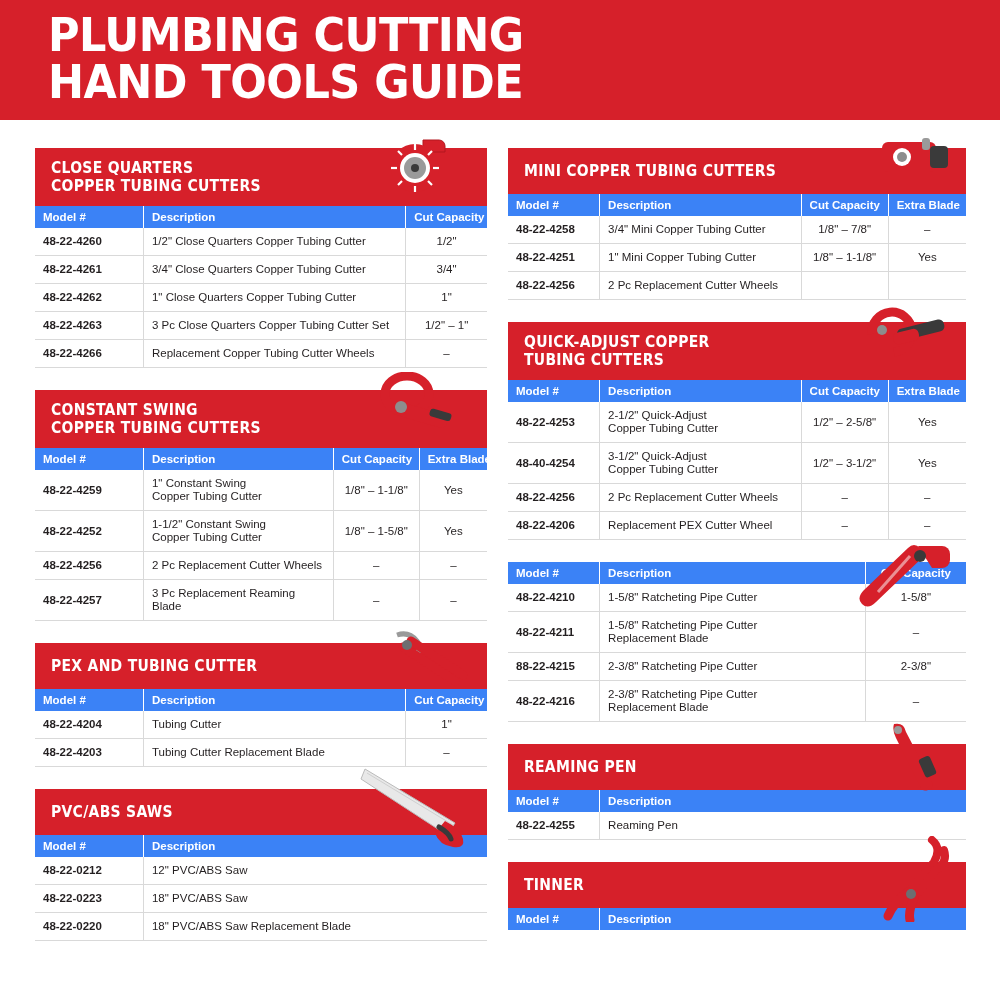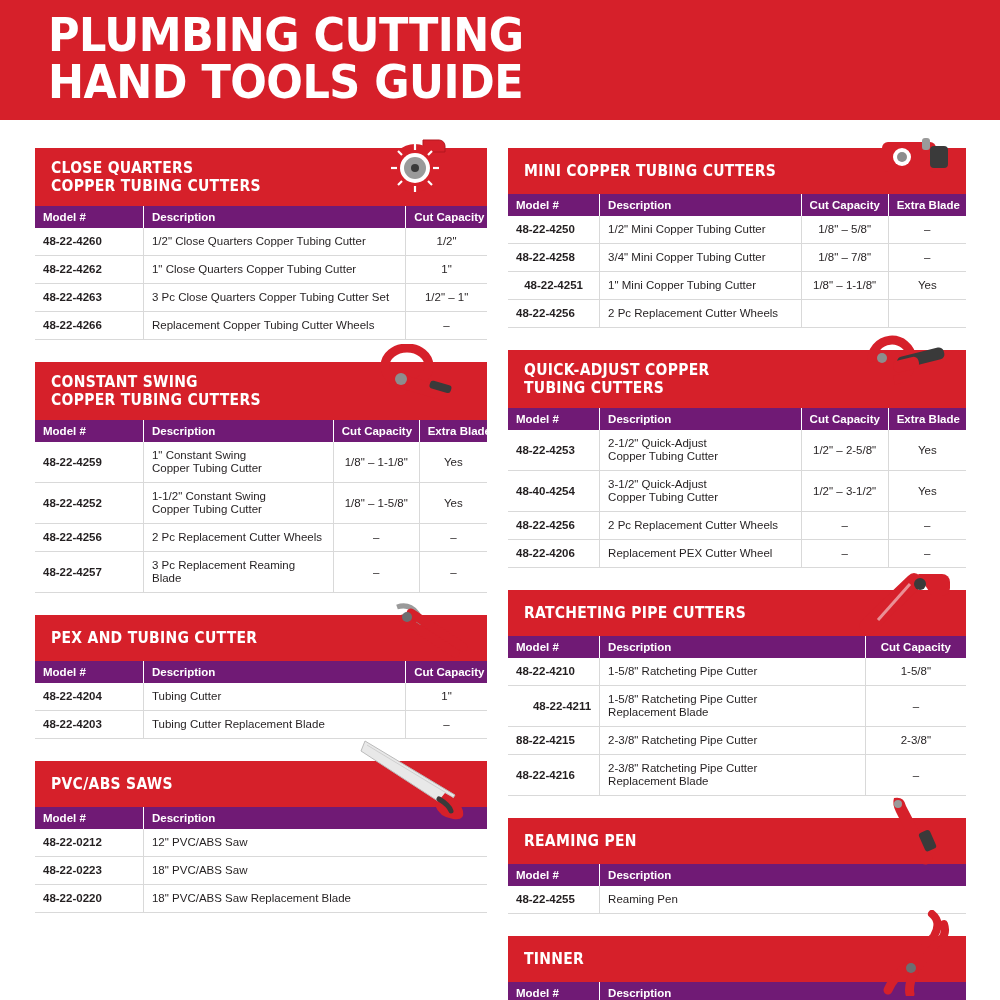--- a/index.html
+++ b/index.html
@@ -73,21 +73,21 @@
     z-index: 1;
   }
 
   table.spec {
     width: 100%;
     border-collapse: collapse;
     table-layout: fixed;
     font-size: 11.5px;
   }
   table.spec th {
-    background: #701a75;
+    background: #3b82f6;
     color: #ffffff;
     font-weight: bold;
     text-align: left;
     padding: 5px 8px;
     font-size: 11.5px;
     border-right: 1px solid #ffffff;
     white-space: nowrap;
   }
   table.spec th:last-child { border-right: none; }
   table.spec th.c { text-align: center; }
@@ -158,20 +158,25 @@
               <th class="c">Cut Capacity</th>
             </tr>
           </thead>
           <tbody>
             <tr>
               <td class="model" style="white-space: pre-line;">48-22-4260</td>
               <td class="" style="white-space: pre-line;">1/2" Close Quarters Copper Tubing Cutter</td>
               <td class="c" style="white-space: pre-line;">1/2"</td>
             </tr>
             <tr>
+              <td class="model" style="white-space: pre-line;">48-22-4261</td>
+              <td class="" style="white-space: pre-line;">3/4" Close Quarters Copper Tubing Cutter</td>
+              <td class="c" style="white-space: pre-line;">3/4"</td>
+            </tr>
+            <tr>
               <td class="model" style="white-space: pre-line;">48-22-4262</td>
               <td class="" style="white-space: pre-line;">1" Close Quarters Copper Tubing Cutter</td>
               <td class="c" style="white-space: pre-line;">1"</td>
             </tr>
             <tr>
               <td class="model" style="white-space: pre-line;">48-22-4263</td>
               <td class="" style="white-space: pre-line;">3 Pc Close Quarters Copper Tubing Cutter Set</td>
               <td class="c" style="white-space: pre-line;">1/2" – 1"</td>
             </tr>
             <tr>
@@ -332,33 +337,27 @@
           <thead>
             <tr>
               <th>Model #</th>
               <th>Description</th>
               <th class="c">Cut Capacity</th>
               <th class="c">Extra Blade</th>
             </tr>
           </thead>
           <tbody>
             <tr>
-              <td class="model" style="white-space: pre-line;">48-22-4250</td>
-              <td class="" style="white-space: pre-line;">1/2" Mini Copper Tubing Cutter</td>
-              <td class="c" style="white-space: pre-line;">1/8" – 5/8"</td>
-              <td class="c" style="white-space: pre-line;">–</td>
-            </tr>
-            <tr>
               <td class="model" style="white-space: pre-line;">48-22-4258</td>
               <td class="" style="white-space: pre-line;">3/4" Mini Copper Tubing Cutter</td>
               <td class="c" style="white-space: pre-line;">1/8" – 7/8"</td>
               <td class="c" style="white-space: pre-line;">–</td>
             </tr>
             <tr>
-              <td class="model" style="white-space: pre-line; text-align: center;">48-22-4251</td>
+              <td class="model" style="white-space: pre-line;">48-22-4251</td>
               <td class="" style="white-space: pre-line;">1" Mini Copper Tubing Cutter</td>
               <td class="c" style="white-space: pre-line;">1/8" – 1-1/8"</td>
               <td class="c" style="white-space: pre-line;">Yes</td>
             </tr>
             <tr>
               <td class="model" style="white-space: pre-line;">48-22-4256</td>
               <td class="" style="white-space: pre-line;">2 Pc Replacement Cutter Wheels</td>
               <td class="c" style="white-space: pre-line;"></td>
               <td class="c" style="white-space: pre-line;"></td>
             </tr>
@@ -421,42 +420,41 @@
         </table>
       </div>
       <div class="section">
         <div class="art" style="top: -20px; right: 8px;">
     <svg viewBox="0 0 100 74" width="100" height="74" xmlns="http://www.w3.org/2000/svg">
       <path d="M60 4 h24 a8 8 0 0 1 8 8 v6 a8 8 0 0 1 -8 8 h-10 z" fill="#d6202a"></path>
       <path d="M64 16 L18 60 q-8 8 -14 2 q-6 -6 2 -14 L50 6 q6 -6 12 0 q6 6 2 10 z" fill="#d6202a"></path>
       <path d="M52 14 L20 50" stroke="#ffffff" stroke-width="3" opacity="0.5"></path>
       <circle cx="62" cy="14" r="6" fill="#3a3a3a"></circle>
     </svg></div>
-        <div class="sec-banner">RATCHETING PIPE CUTTERS</div>
         <table class="spec">
           <colgroup>
             <col style="width: 20%;">
             <col style="width: 58%;">
             <col style="width: 22%;">
           </colgroup>
           <thead>
             <tr>
               <th>Model #</th>
               <th>Description</th>
               <th class="c">Cut Capacity</th>
             </tr>
           </thead>
           <tbody>
             <tr>
               <td class="model" style="white-space: pre-line;">48-22-4210</td>
               <td class="" style="white-space: pre-line;">1-5/8" Ratcheting Pipe Cutter</td>
               <td class="c" style="white-space: pre-line;">1-5/8"</td>
             </tr>
             <tr>
-              <td class="model" style="white-space: pre-line; text-align: right;">48-22-4211</td>
+              <td class="model" style="white-space: pre-line;">48-22-4211</td>
               <td class="" style="white-space: pre-line;">1-5/8" Ratcheting Pipe Cutter
 Replacement Blade</td>
               <td class="c" style="white-space: pre-line;">–</td>
             </tr>
             <tr>
               <td class="model" style="white-space: pre-line;">88-22-4215</td>
               <td class="" style="white-space: pre-line;">2-3/8" Ratcheting Pipe Cutter</td>
               <td class="c" style="white-space: pre-line;">2-3/8"</td>
             </tr>
             <tr>

